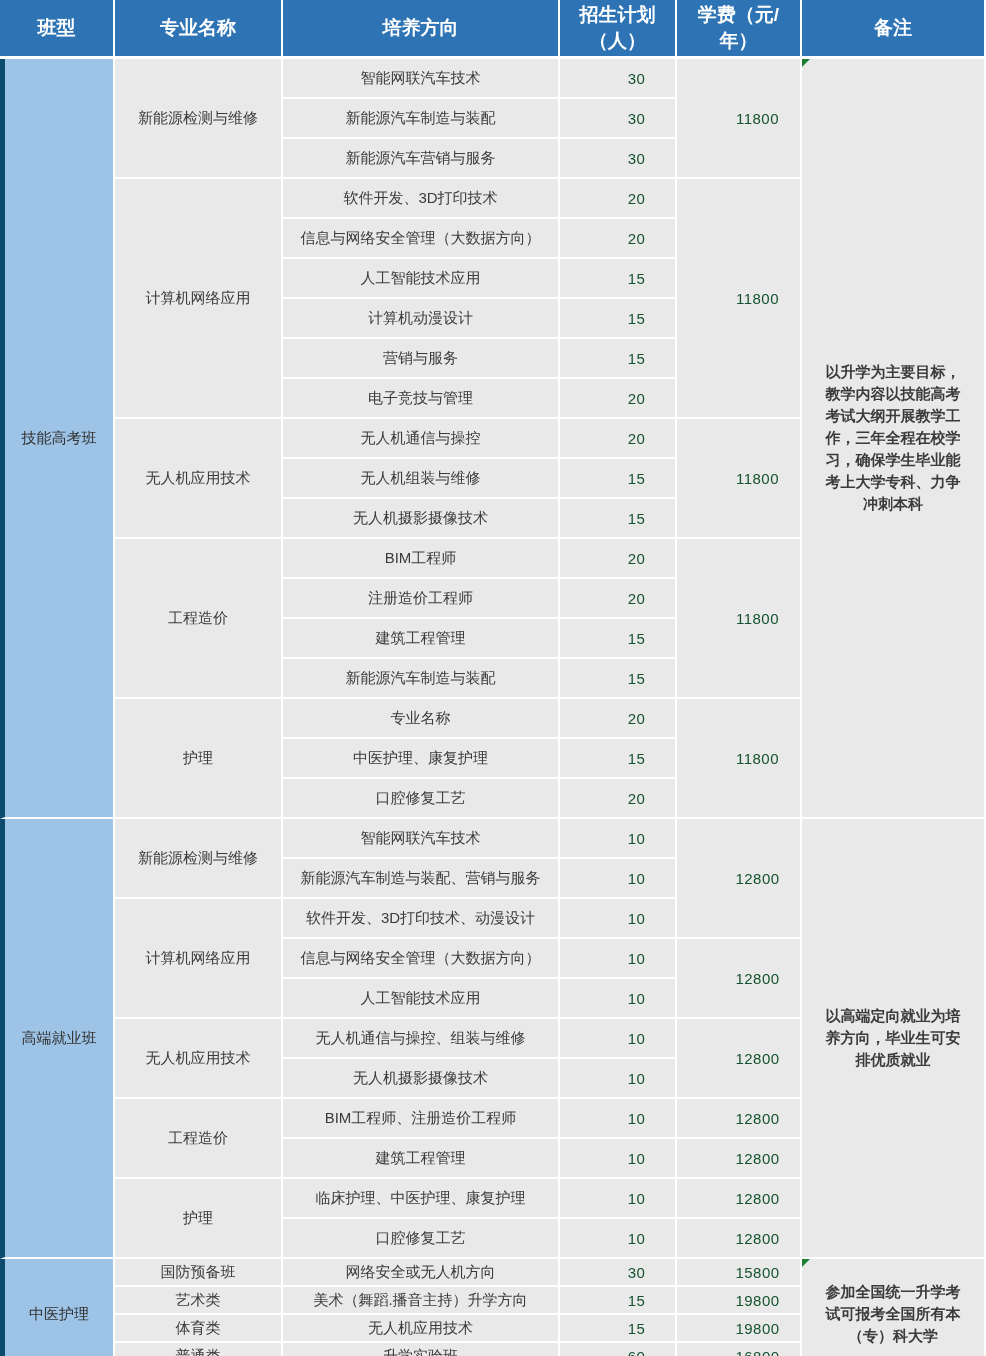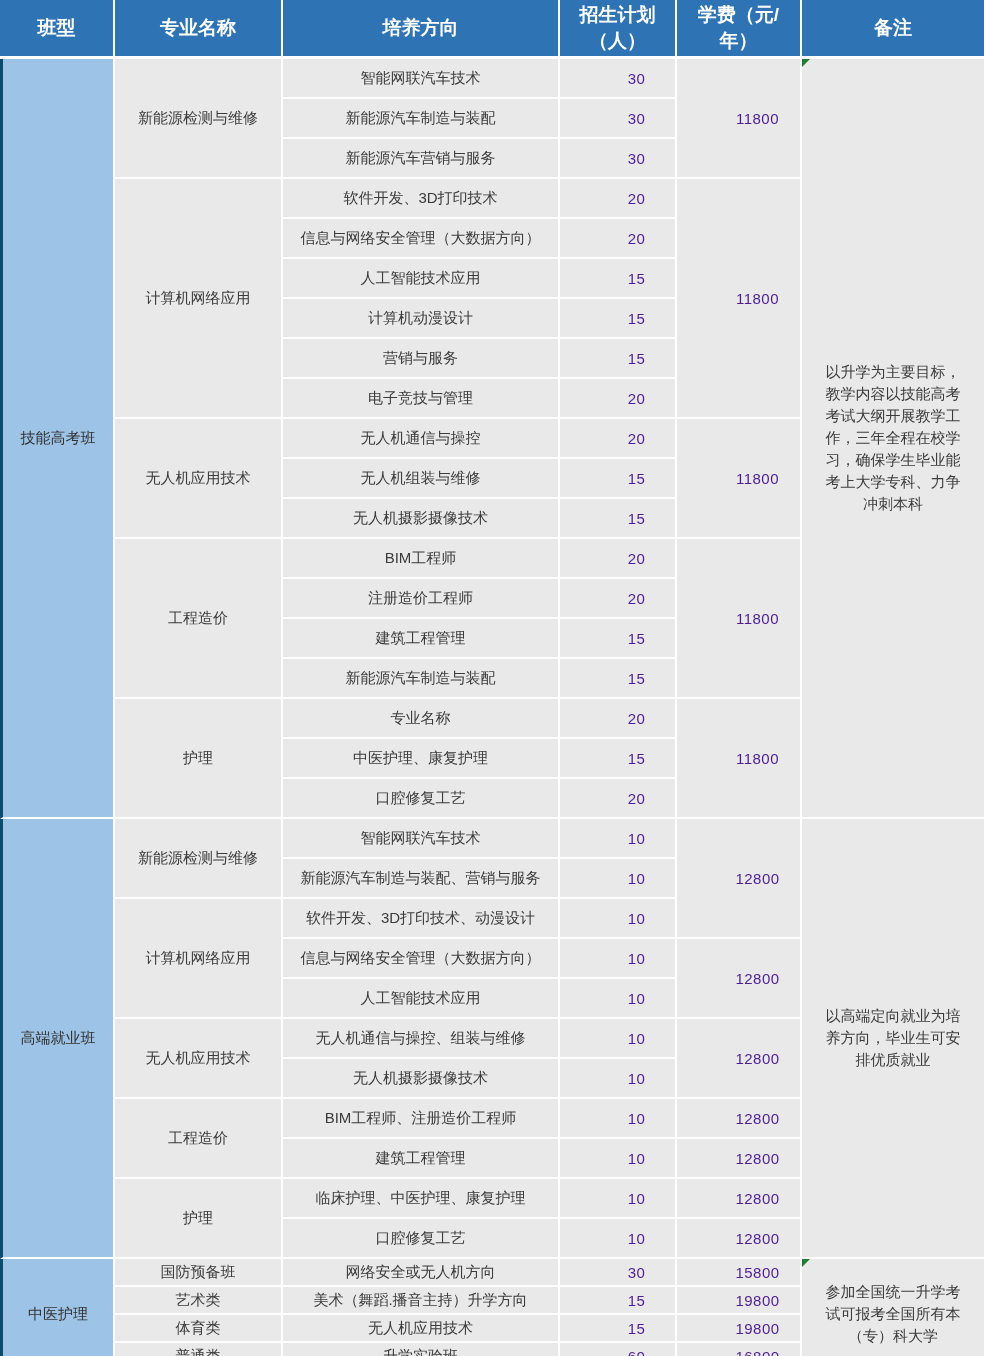--- a/index.html
+++ b/index.html
@@ -26,29 +26,30 @@
     background:#2E74B5;
     color:#ffffff;
     font-size:19px;
     font-weight:bold;
     border-bottom:3px solid #ffffff;
   }
   thead th:first-child { border-left:0; }
   tbody td { background:#E9E9E9; font-size:15px; color:#3b3b3b; }
   tbody td.classtype {
     background:#9DC3E6;
-    border-left:3px solid #0c4a6e;
+    border-left:5px solid #0c4a6e;
     font-size:15px;
     color:#333333;
   }
-  tbody td.num { color:#4c1d95; letter-spacing:0.5px;padding-left:42px; }
+  tbody td.num { color:#14532d; letter-spacing:0.5px;padding-left:42px; }
   tbody td.remark {
     position:relative;
     line-height:22px;
     padding:4px 22px;
+    font-weight:bold;
   }
   tbody tr { height:40px; }
   tbody tr.s2 { height:28px; }
   .corner-mark {
     position:absolute; top:0; left:0;
     width:0; height:0;
     border-top:8px solid #1E7E34;
     border-right:8px solid transparent;
   }
 </style>

